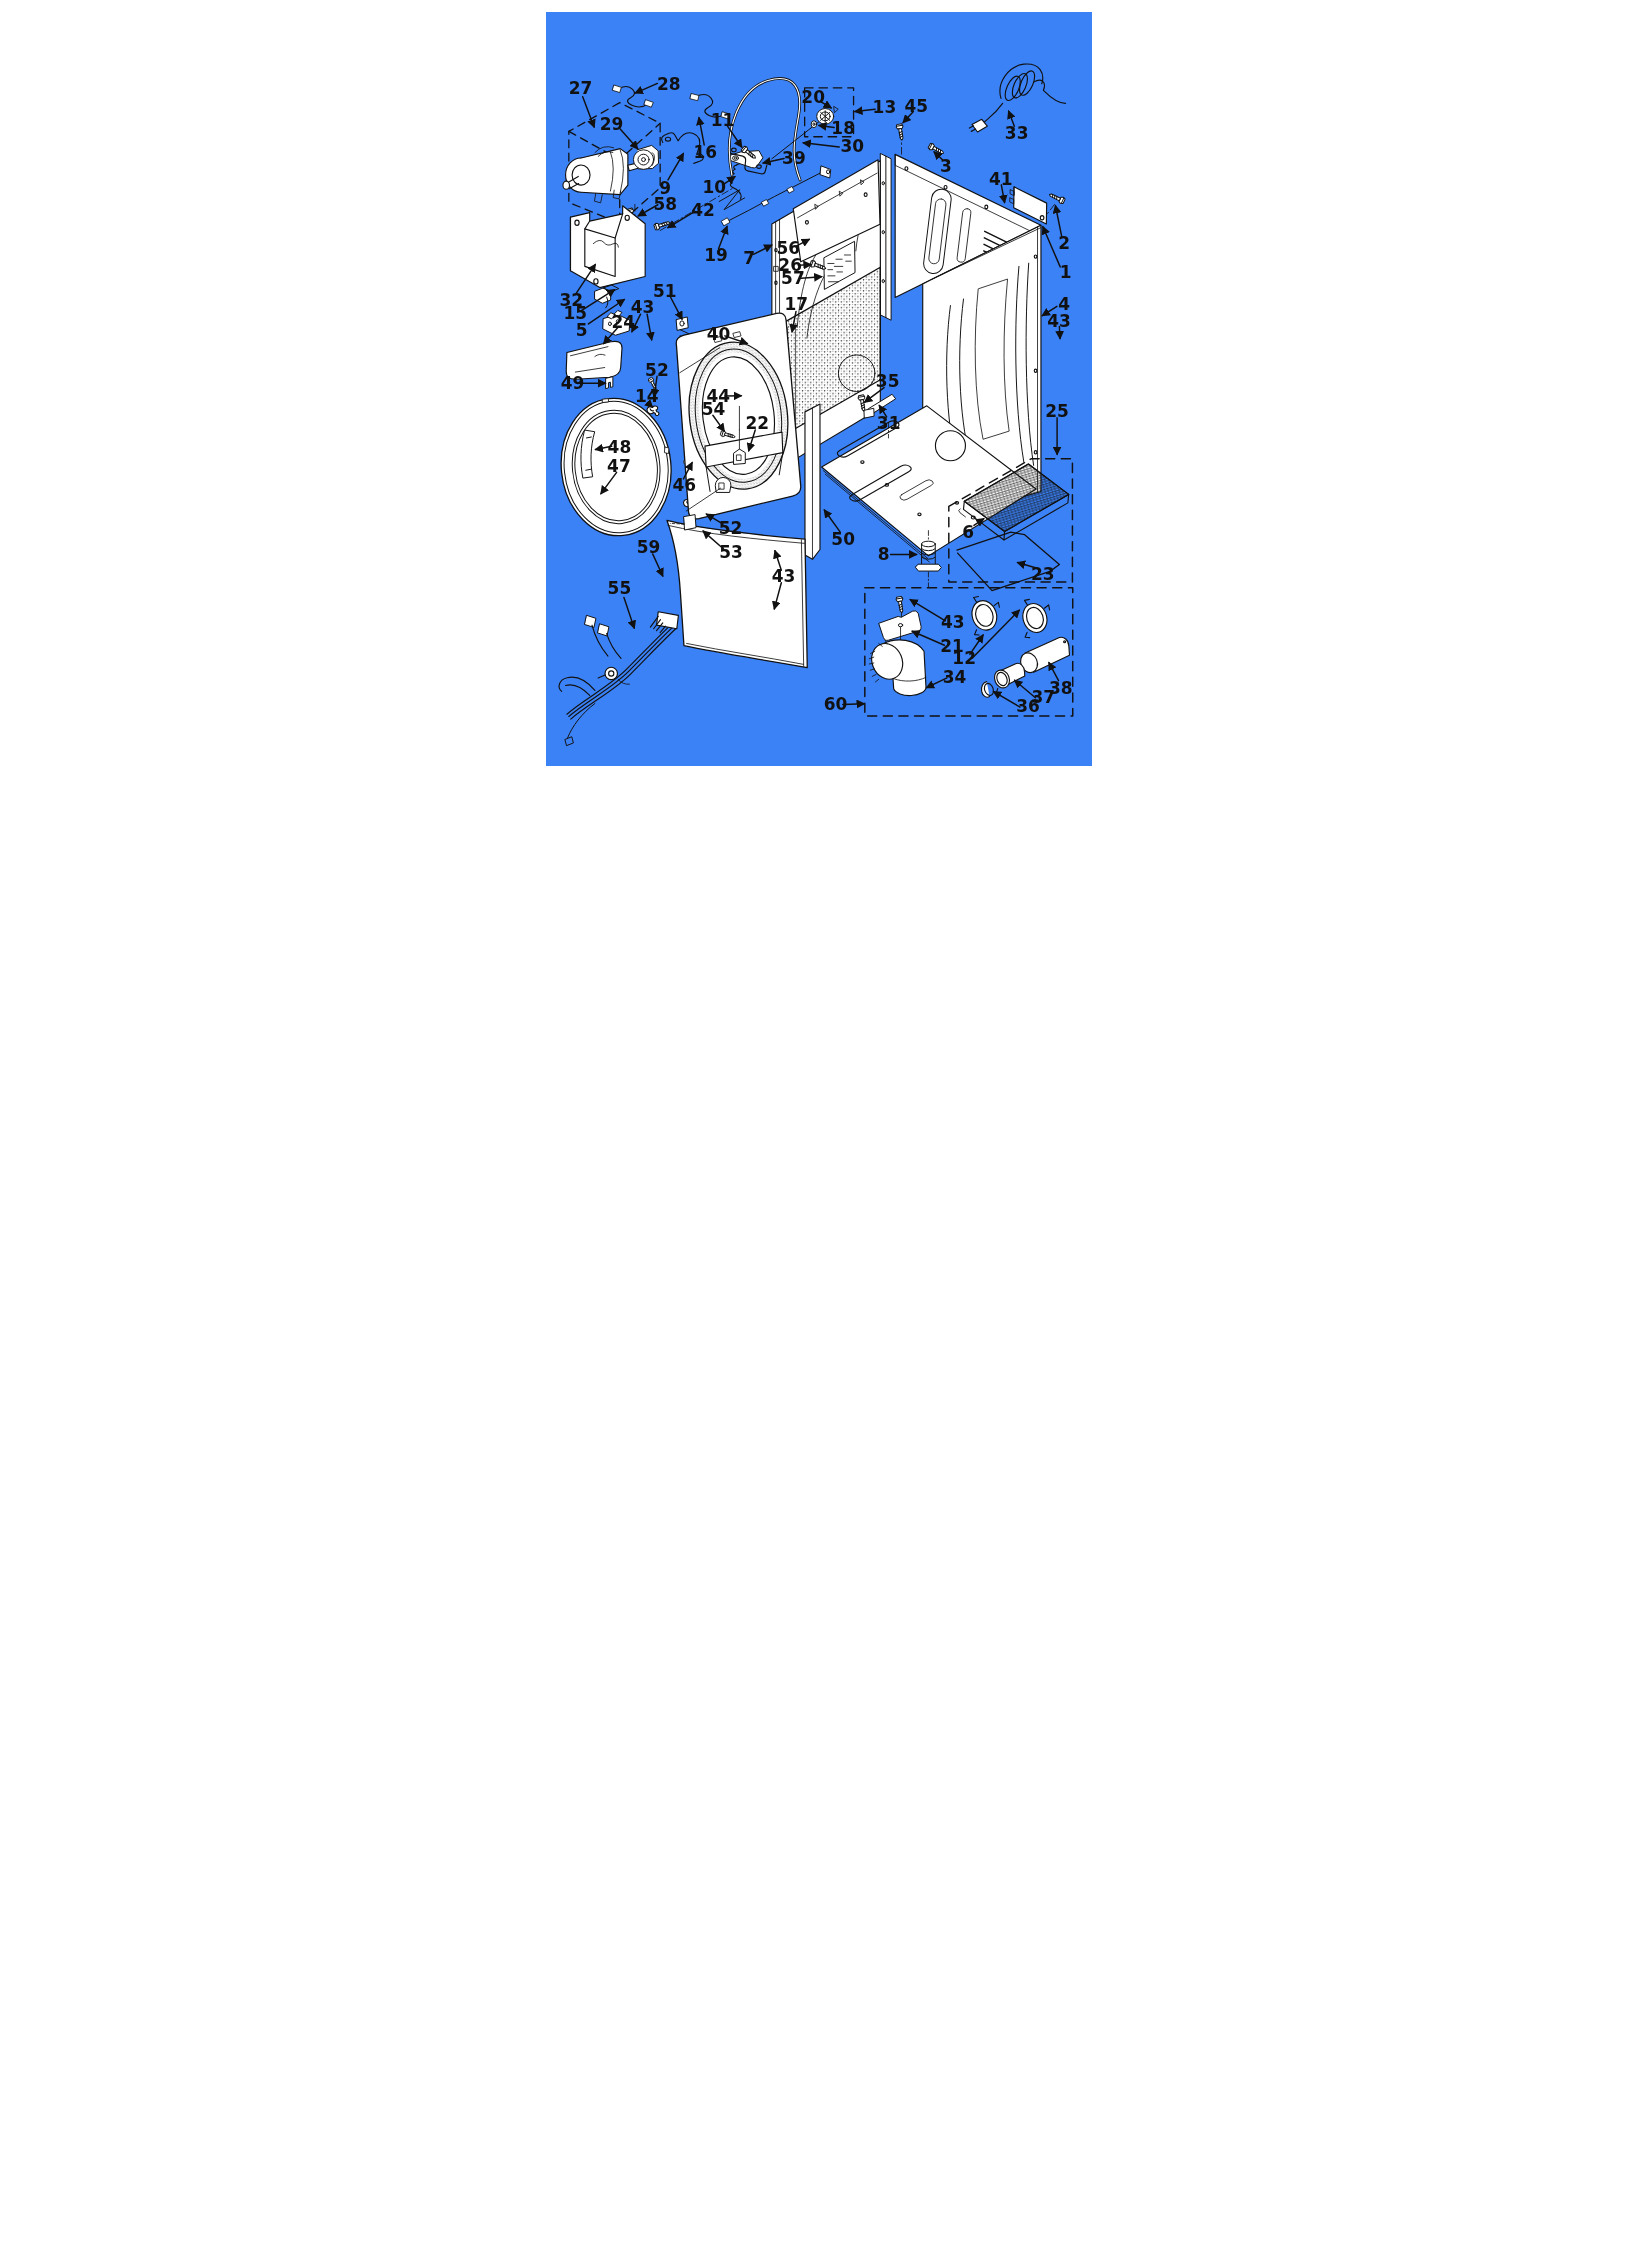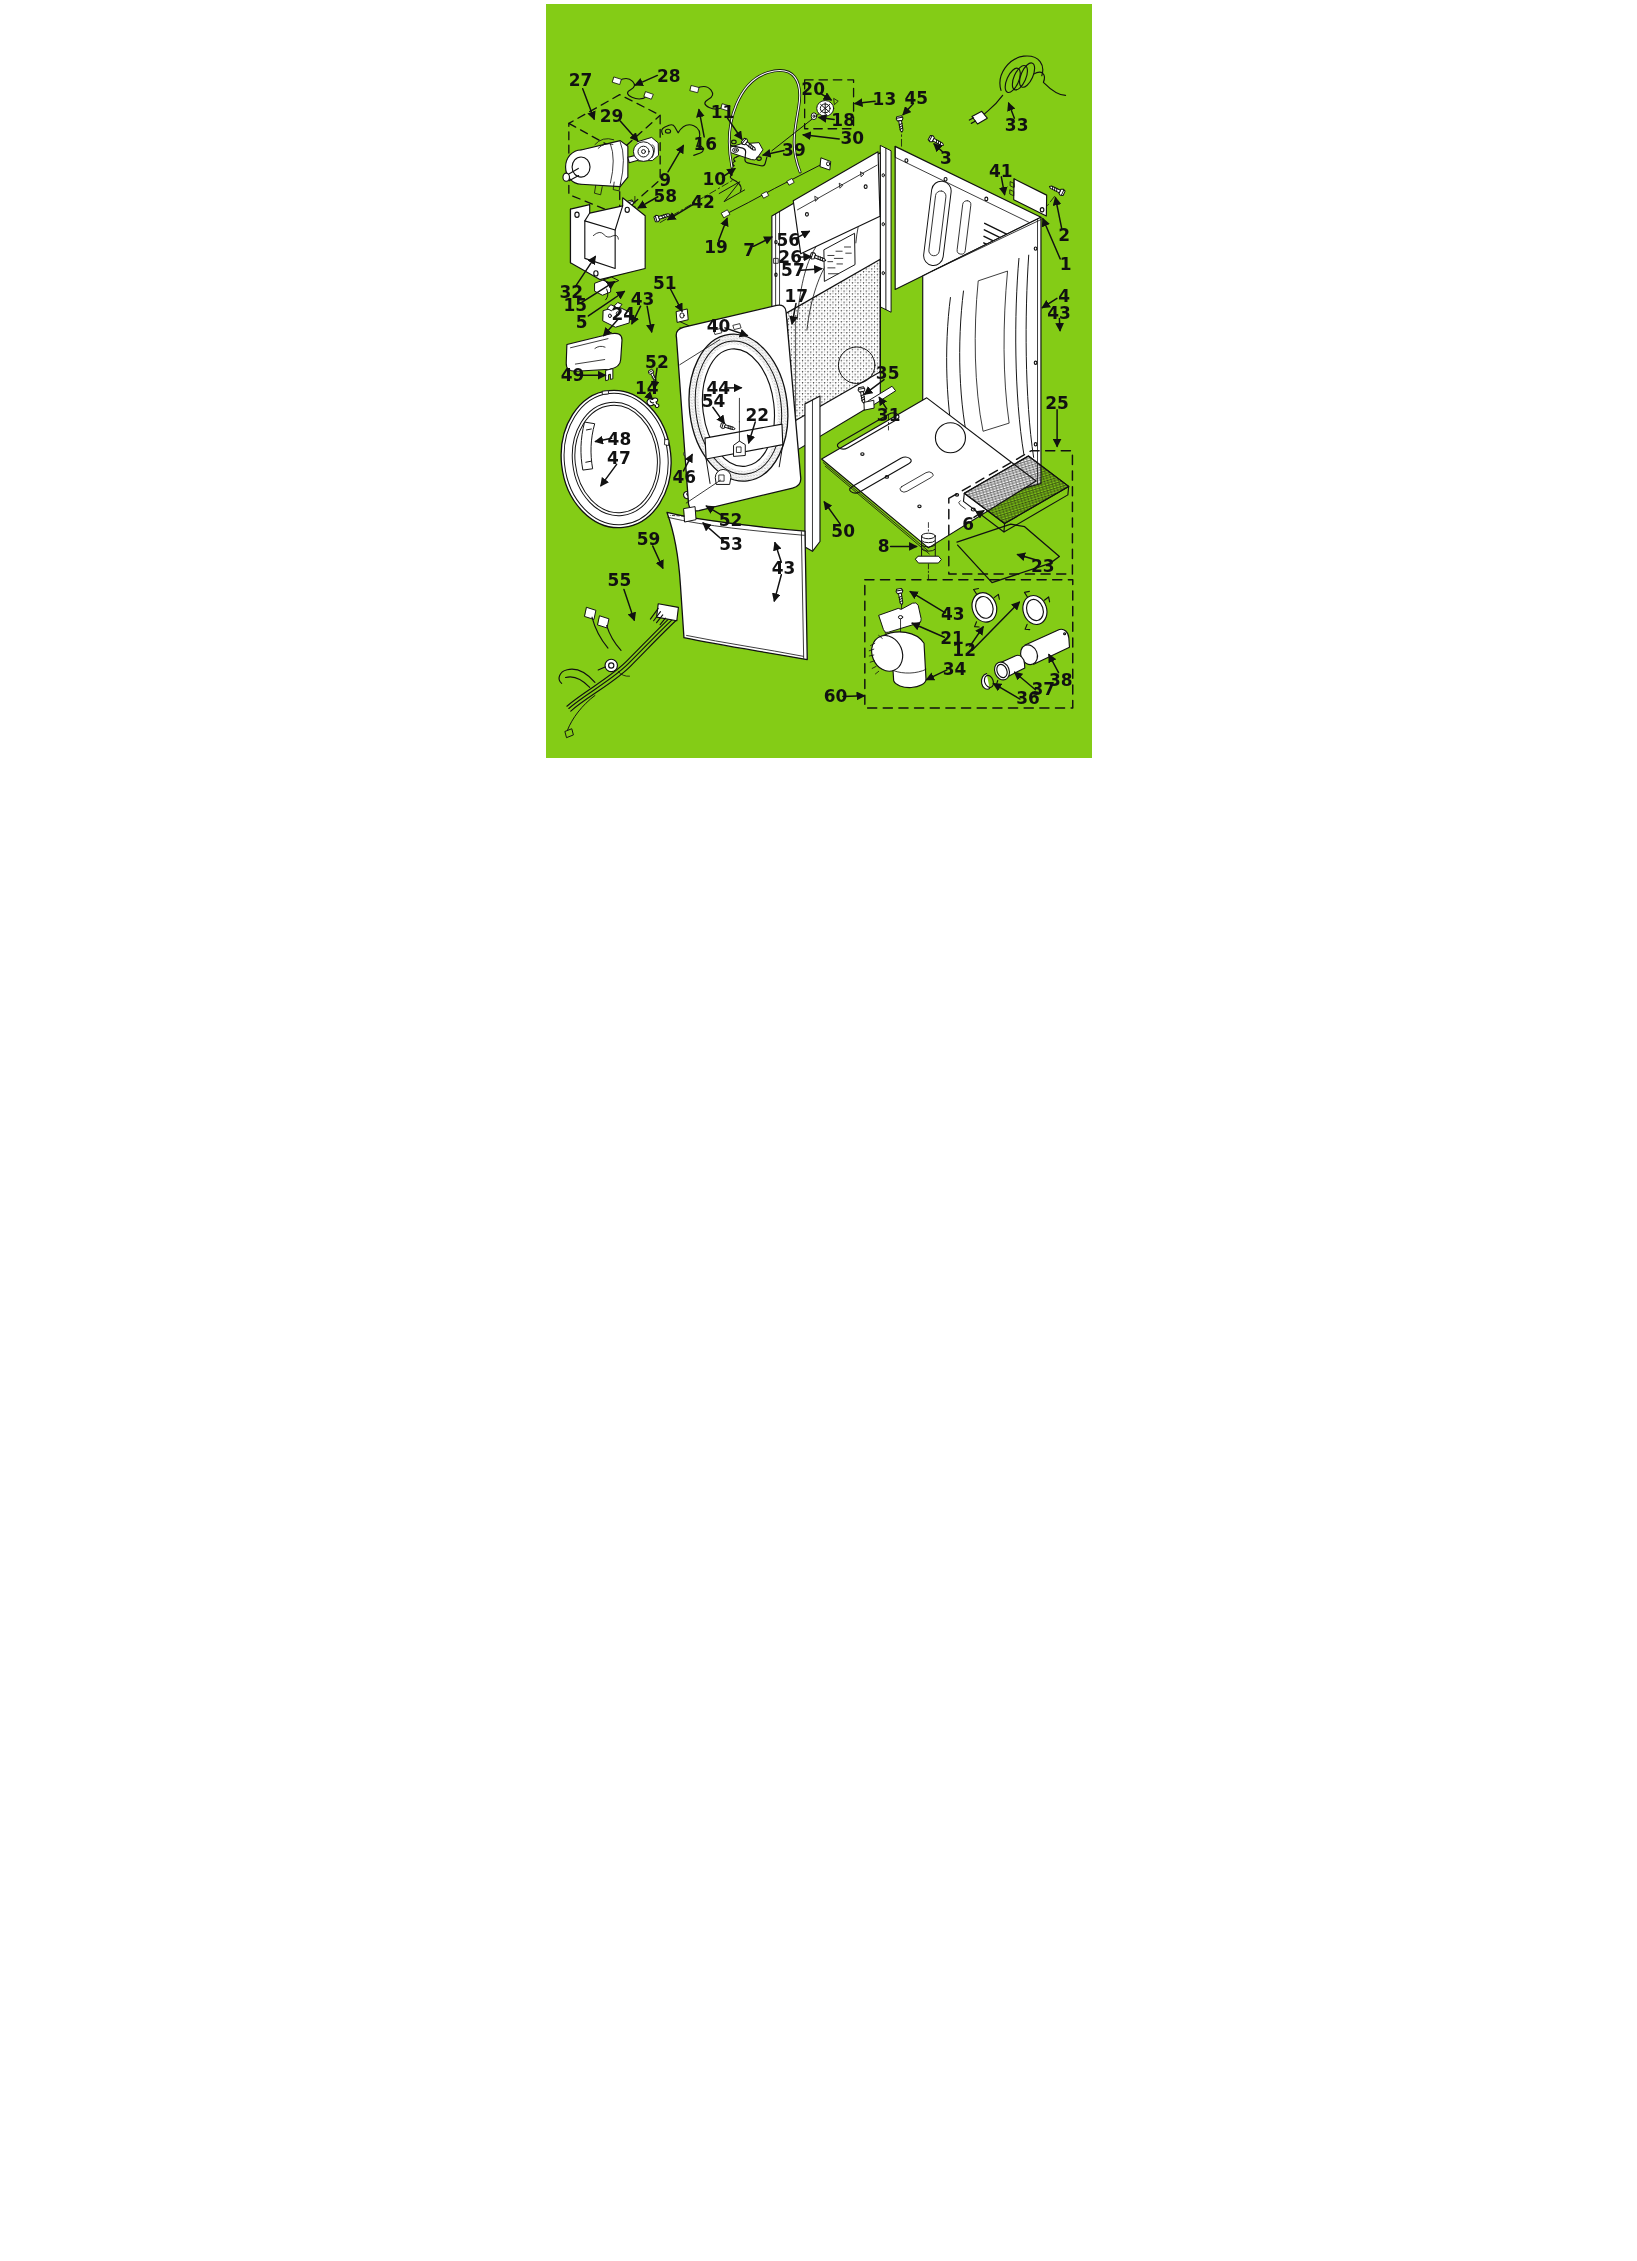--- a/index.html
+++ b/index.html
@@ -1,16 +1,16 @@
 <!DOCTYPE html>
 <html style="font-size:7.8px"><head>
 <meta charset="utf-8">
 <style>
   html,body{margin:0;padding:0;background:#fff;}
-  .stage{position:relative;width:546px;max-width:100%;aspect-ratio:3348/4623;margin:4px auto;background:#84cc16;}
+  .stage{position:relative;width:546px;max-width:100%;aspect-ratio:3348/4623;margin:12px auto;background:#3b82f6;}
   .stage svg{position:absolute;inset:0;width:100%;height:100%;}
   .lbl{font-family:"DejaVu Sans","Liberation Sans",sans-serif;font-weight:bold;font-size:104px;fill:#111;stroke:none;}
 </style>
 </head>
 <body>
 
 <div class="stage">
 <svg viewBox="0 0 3348 4623" xmlns="http://www.w3.org/2000/svg">
 <defs>
   <marker id="ah" viewBox="0 0 10 10" refX="8.5" refY="5" markerWidth="6" markerHeight="6" orient="auto-start-reverse">

